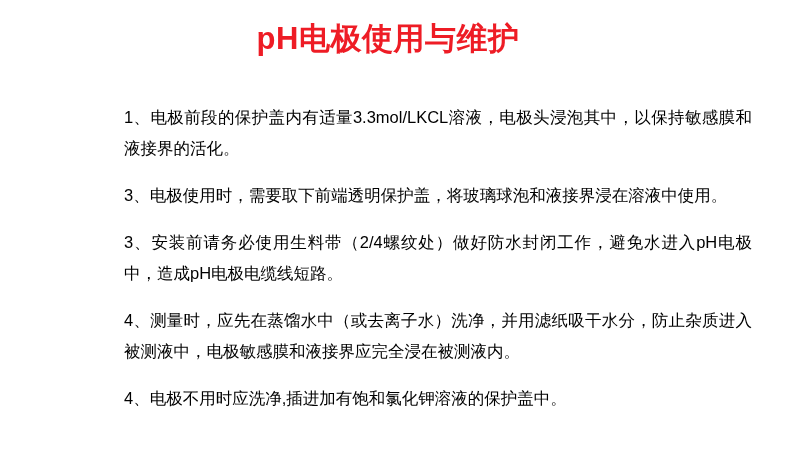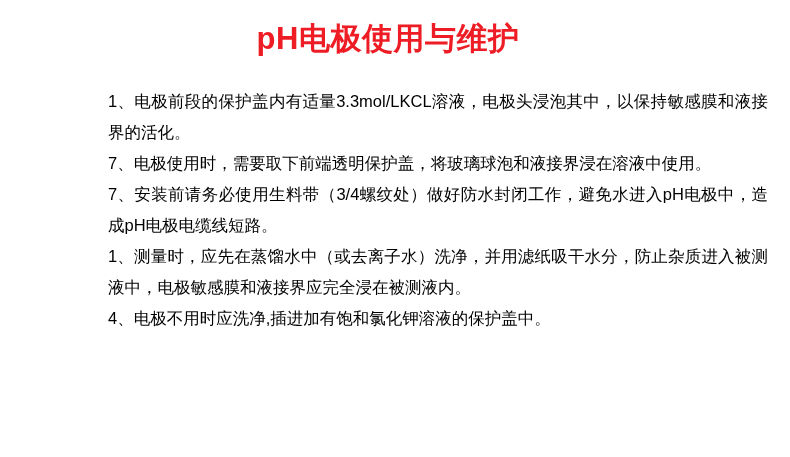--- a/index.html
+++ b/index.html
@@ -37,32 +37,32 @@
     top: 86px;
     left: 108px;
     width: 660px;
   }
   .para {
     color: #000000;
     font-size: 16.5px;
     line-height: 31px;
     text-align: justify;
     font-family: "Liberation Sans", sans-serif;
-    margin: 0;
+    margin: 16px;
     white-space: pre-wrap;
   }
 </style>
 </head>
 <body>
 
 <div class="slide">
 
   <div class="slide-title">pH电极使用与维护</div>
 
   <div class="body-block">
     <p class="para">1、电极前段的保护盖内有适量3.3mol/LKCL溶液，电极头浸泡其中，以保持敏感膜和液接界的活化。</p>
-    <p class="para">7、电极使用时，需要取下前端透明保护盖，将玻璃球泡和液接界浸在溶液中使用。</p>
-    <p class="para">7、安装前请务必使用生料带（3/4螺纹处）做好防水封闭工作，避免水进入pH电极中，造成pH电极电缆线短路。</p>
-    <p class="para">1、测量时，应先在蒸馏水中（或去离子水）洗净，并用滤纸吸干水分，防止杂质进入被测液中，电极敏感膜和液接界应完全浸在被测液内。</p>
+    <p class="para">3、电极使用时，需要取下前端透明保护盖，将玻璃球泡和液接界浸在溶液中使用。</p>
+    <p class="para">3、安装前请务必使用生料带（2/4螺纹处）做好防水封闭工作，避免水进入pH电极中，造成pH电极电缆线短路。</p>
+    <p class="para">4、测量时，应先在蒸馏水中（或去离子水）洗净，并用滤纸吸干水分，防止杂质进入被测液中，电极敏感膜和液接界应完全浸在被测液内。</p>
     <p class="para">4、电极不用时应洗净,插进加有饱和氯化钾溶液的保护盖中。</p>
   </div>
 
 </div>
 
 </body></html>

